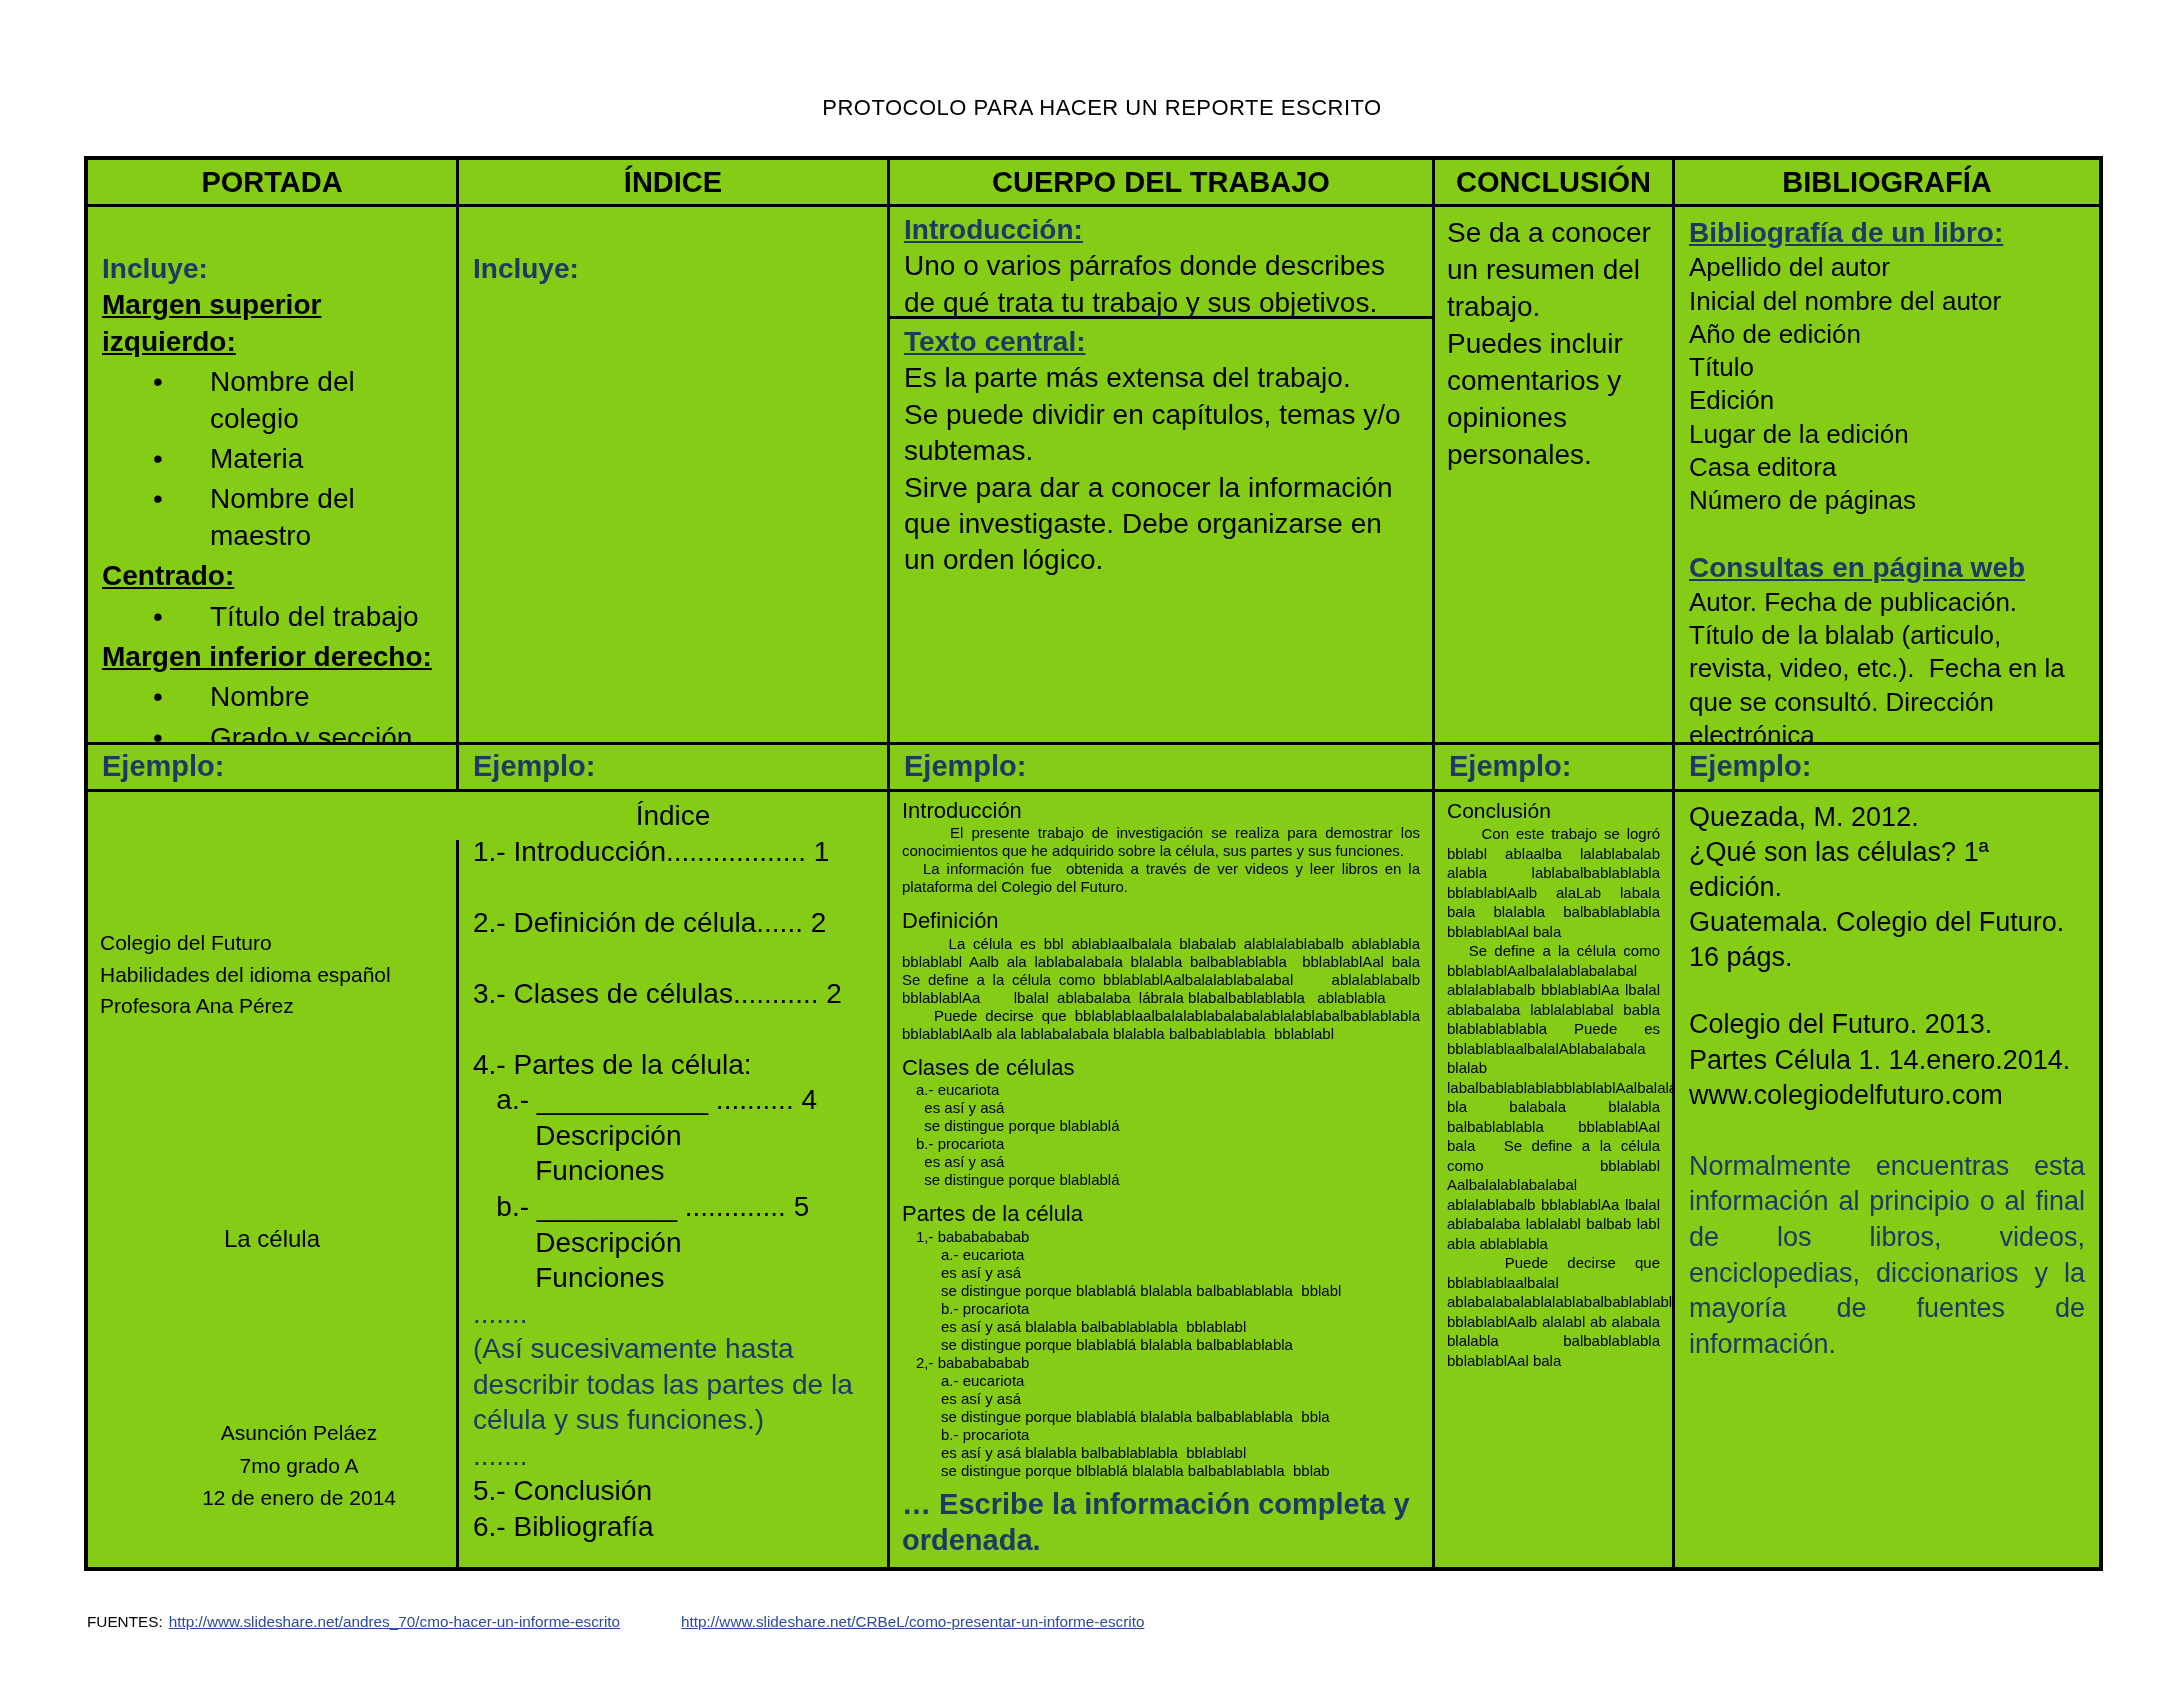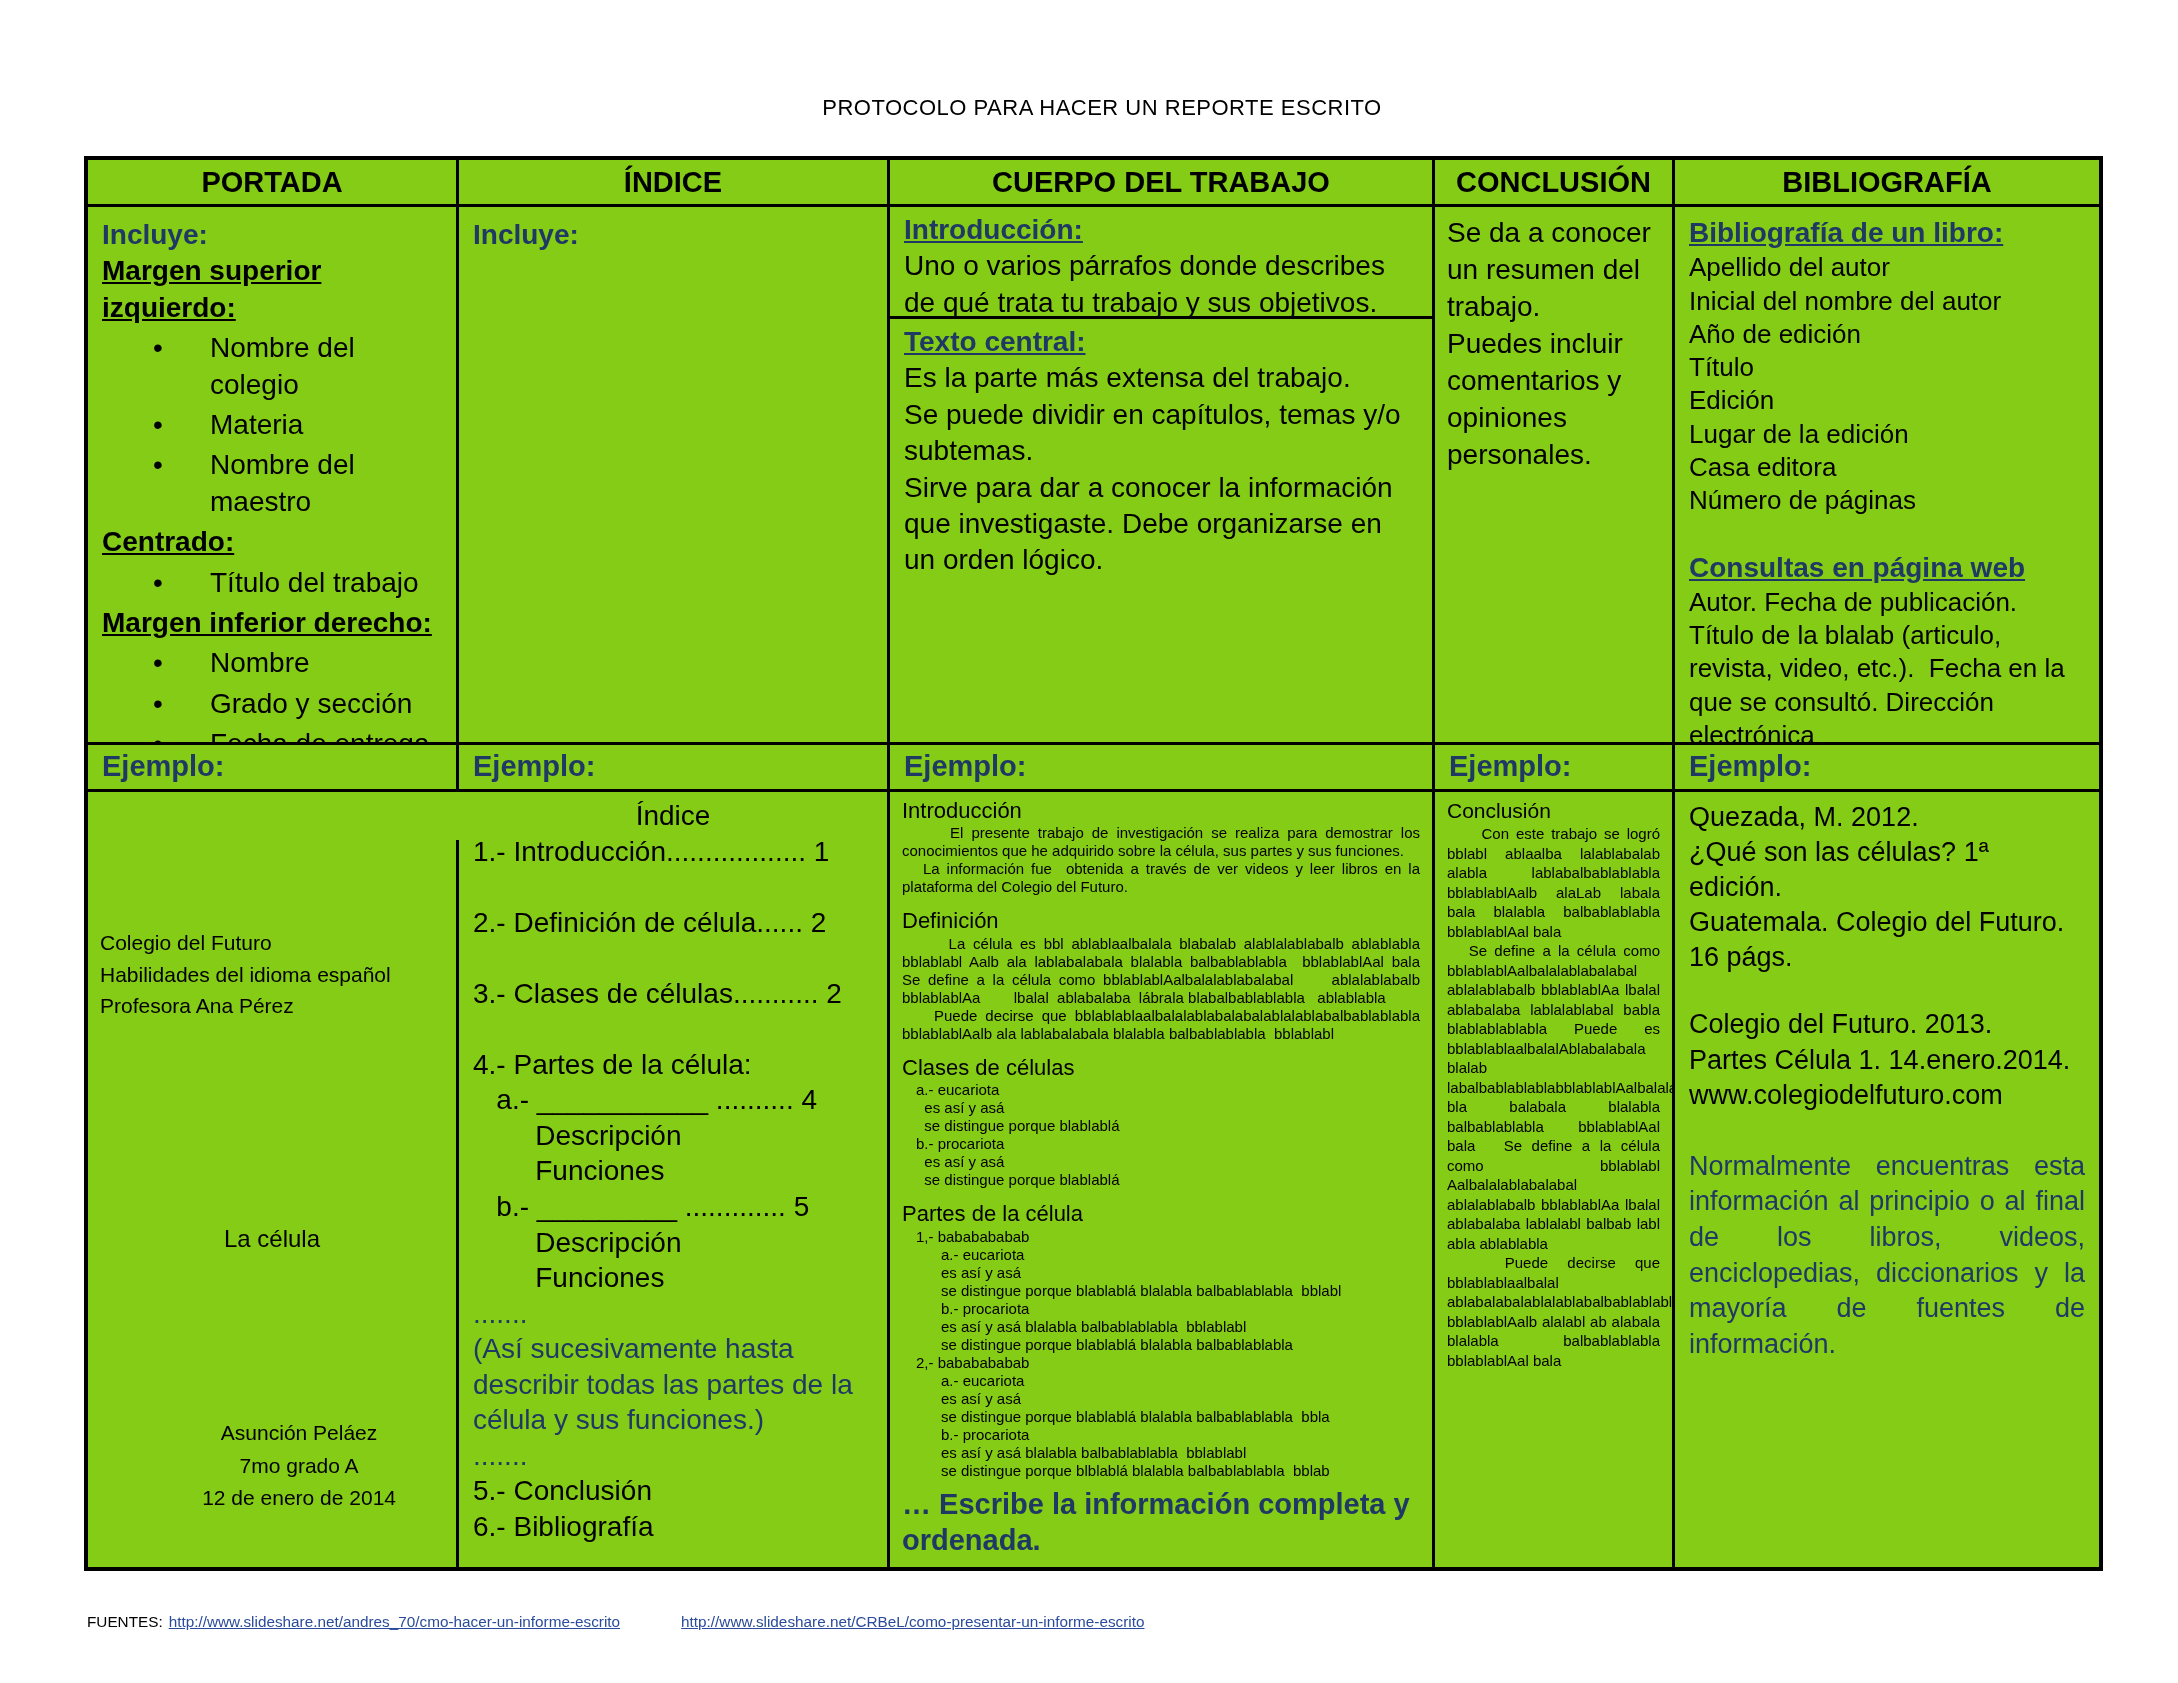--- a/index.html
+++ b/index.html
@@ -11,21 +11,21 @@
          grid-template-columns:371px 431px 545px 240px 424px;
          grid-template-rows:47px 538px 47px 775px;
          border:4px solid #000;box-sizing:border-box;background:#84cc16;}
   .cell{box-sizing:border-box;border-right:3px solid #000;border-bottom:3px solid #000;
         overflow:hidden;}
   .cell.last{border-right:none;}
   .cell.bottomrow{border-bottom:none;}
   .head{display:flex;align-items:center;justify-content:center;
         font-size:29px;font-weight:bold;}
   .pad{padding:10px 14px;}
-  .h-blue{color:#1F3864;font-weight:bold;font-size:28px;line-height:1.3;}
+  .h-blue{color:#1F3864;font-weight:bold;font-size:28px;line-height:1.3;margin-top:34px;}
   .h-blue-u{color:#1F3864;font-weight:bold;font-size:28px;line-height:1.3;
             text-decoration:underline;}
   .h-black-u{font-weight:bold;font-size:28px;line-height:1.3;text-decoration:underline;}
   .body-text{font-size:28px;line-height:1.3;white-space:pre-wrap;}
   ul.doc-bullets{list-style:none;margin:2px 0;padding:0 0 0 51px;}
   ul.doc-bullets li{display:flex;font-size:28px;line-height:1.3;margin:4px 0;}
   ul.doc-bullets li .bullet{flex:0 0 57px;}
   .ejemplo-cell{padding:5px 14px;font-size:29px;font-weight:bold;color:#1F3864;}
   
   .cuerpo-split{display:flex;flex-direction:column;padding:0;}

